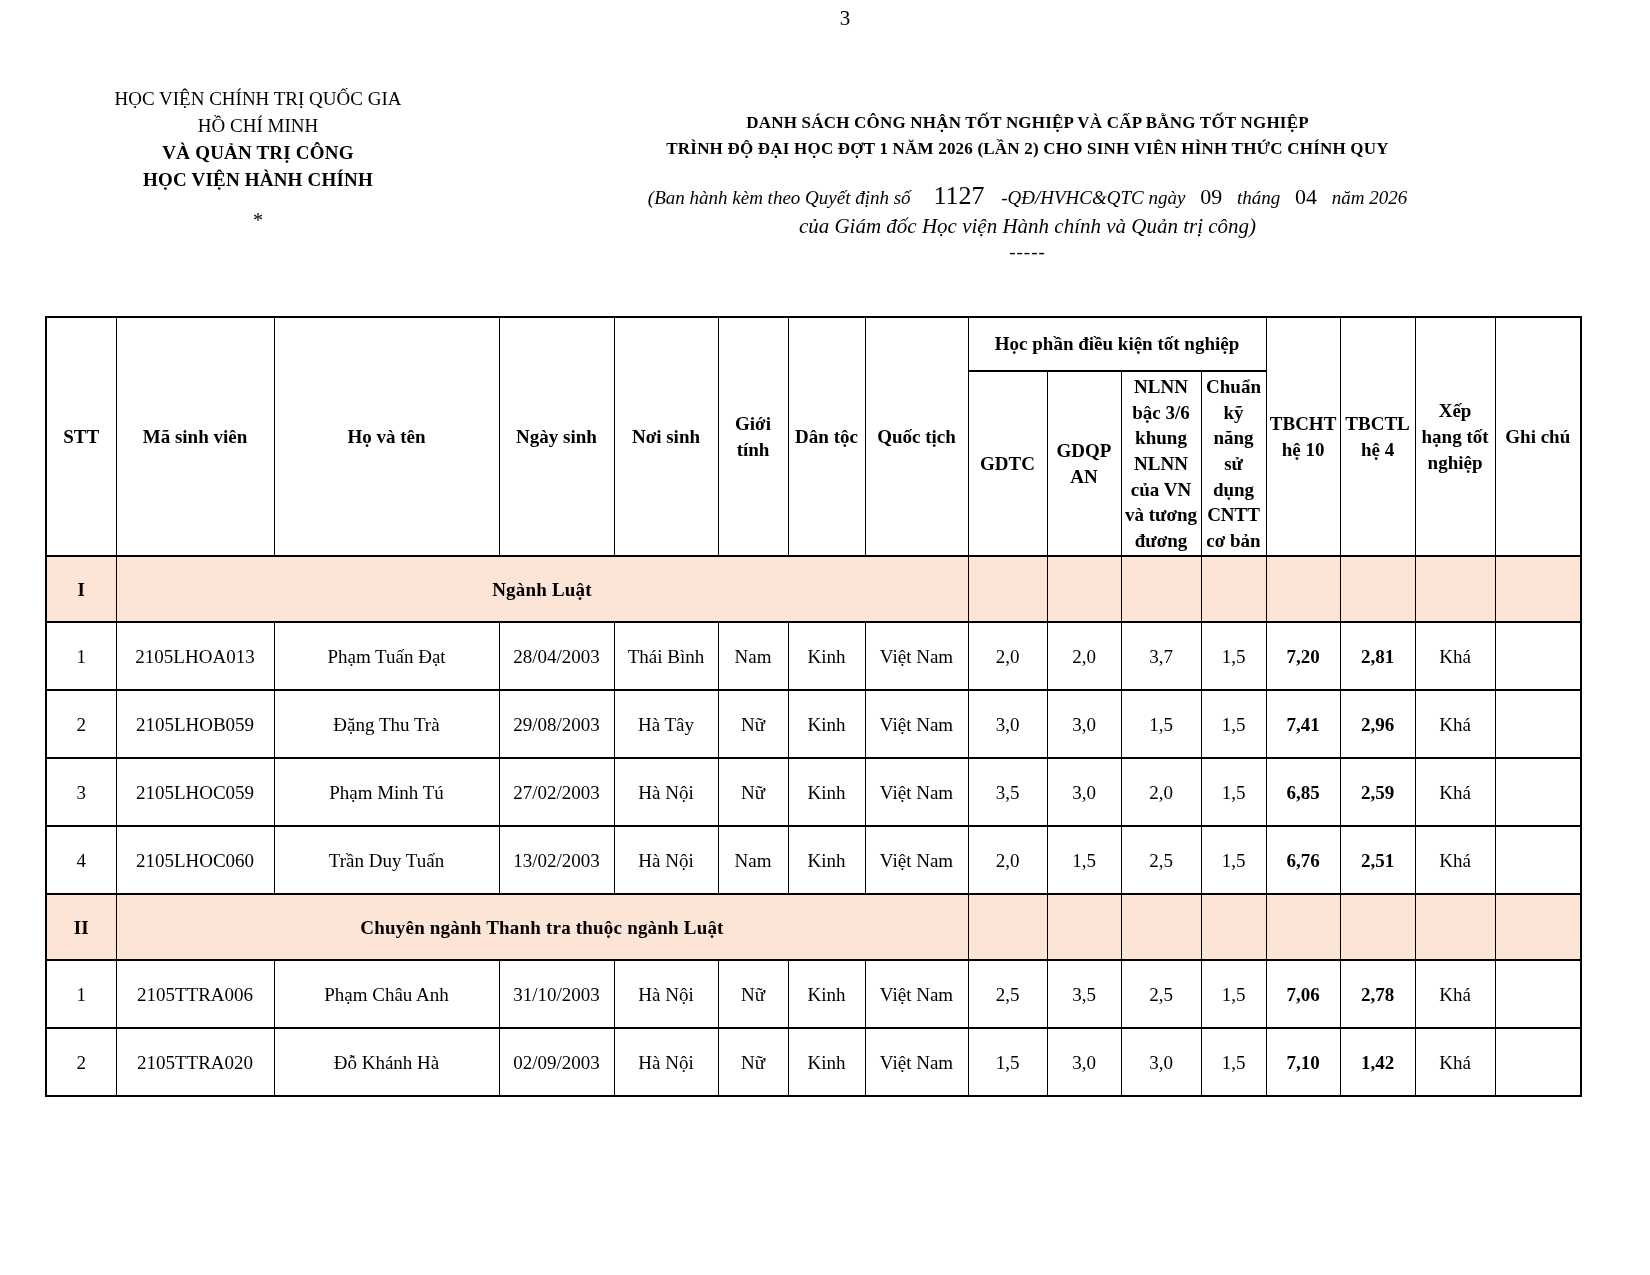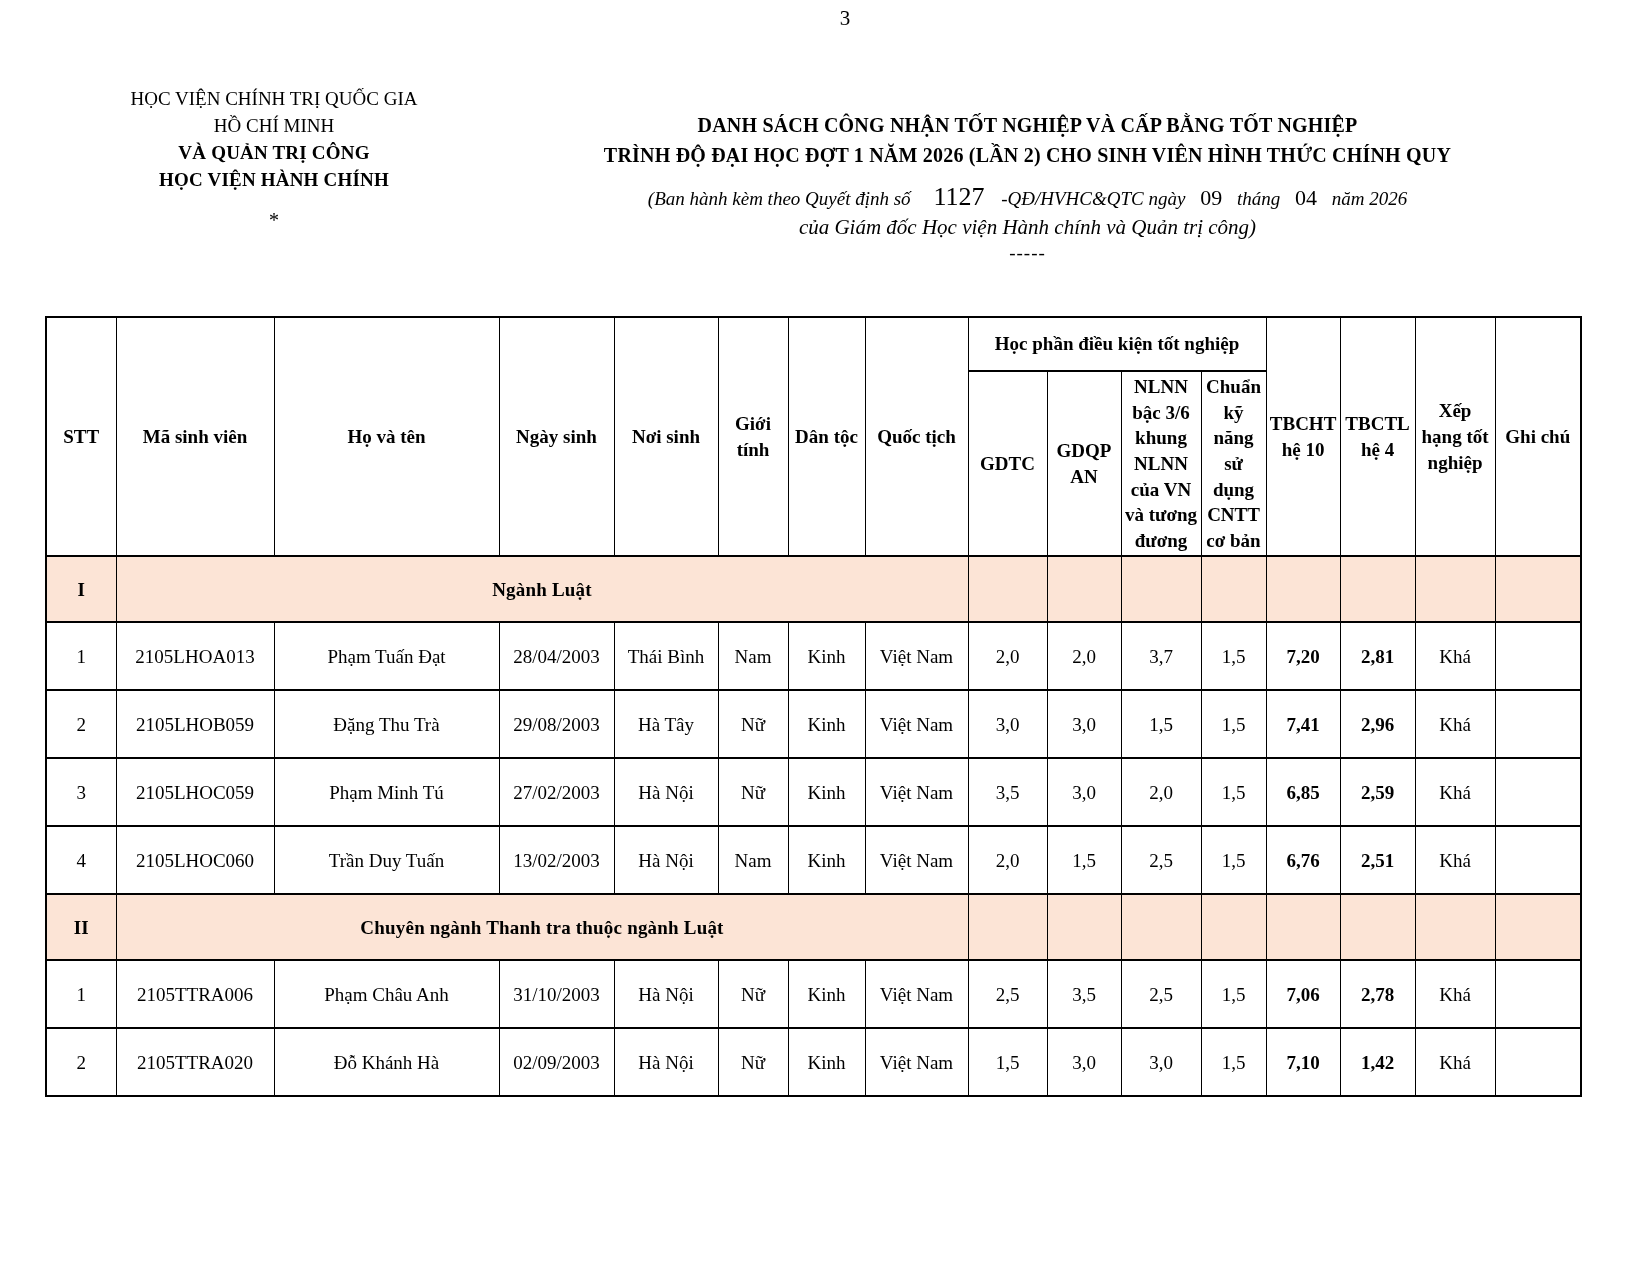--- a/index.html
+++ b/index.html
@@ -9,32 +9,32 @@
     background:#ffffff;color:#000;
     font-family:"Liberation Serif","DejaVu Serif",serif;
     overflow:hidden;
   }
   .page-number{
     position:absolute;top:6px;left:0;right:0;
     text-align:center;font-size:21px;padding-left:40px;
   }
   
   .org-block{
-    position:absolute;left:89px;top:86px;width:370px;
+    position:absolute;left:73px;top:86px;width:370px;
     text-align:center;font-size:19px;line-height:1.42;
   }
   .org-bold{font-weight:bold;letter-spacing:.2px;}
   .org-star{margin-top:12px;font-size:20px;}
   
   .title-block{
     position:absolute;left:575px;top:110px;width:905px;
     text-align:center;
   }
-  .doc-title{font-weight:bold;font-size:20px;line-height:1.5;letter-spacing:.2px;}
-  .subtitle{margin-top:12px;font-size:19px;white-space:nowrap;}
+  .doc-title{font-weight:bold;font-size:17px;line-height:1.5;letter-spacing:.2px;}
+  .subtitle{margin-top:20px;font-size:19px;white-space:nowrap;}
   .it{font-style:italic;}
   .num-lg{font-size:26px;margin:0 12px 0 18px;}
   .num-md{font-size:22px;margin:0 10px;}
   .subtitle-2{font-size:21px;margin-top:3px;}
   .dashes{margin-top:2px;font-size:19px;letter-spacing:1px;}
   
   .grad-table{
     position:absolute;top:316px;left:45px;width:1535px;
     border-collapse:collapse;table-layout:fixed;
     border:2px solid #000;

